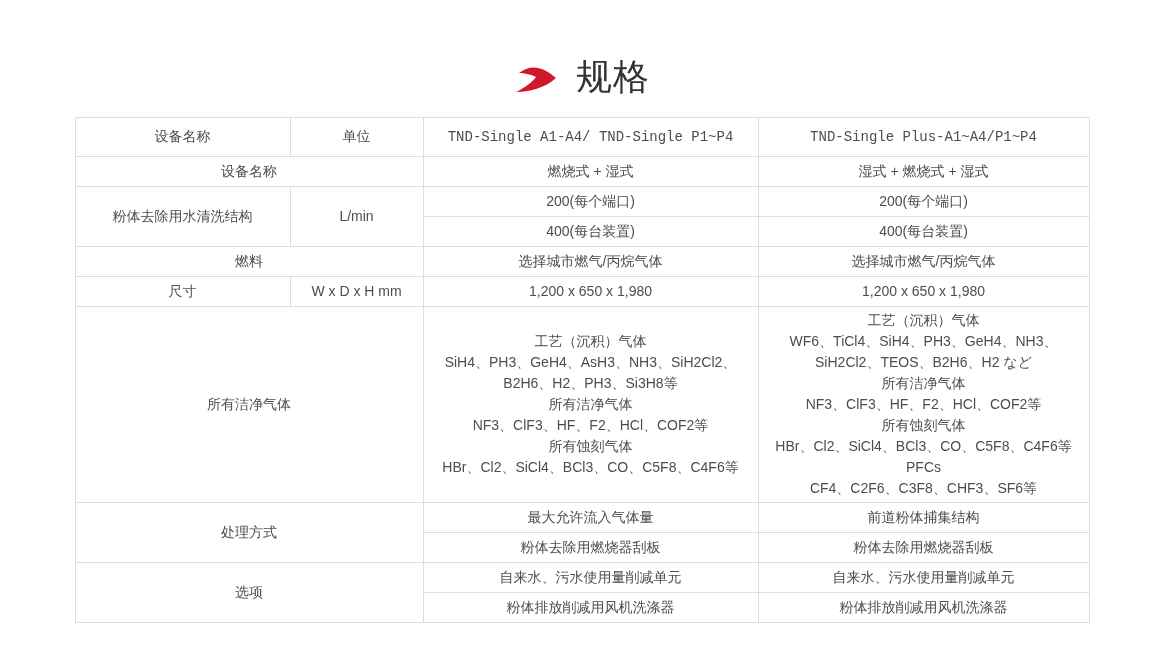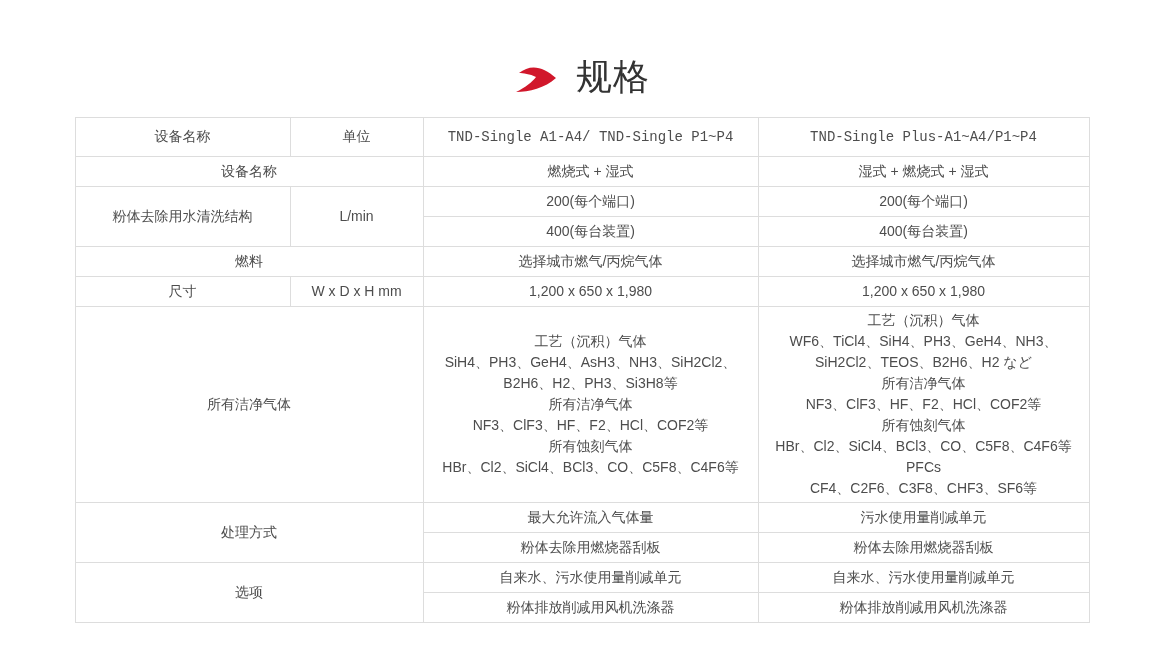--- a/index.html
+++ b/index.html
@@ -120,21 +120,21 @@
           <div class="gas-line">所有蚀刻气体</div>
           <div class="gas-line">HBr、Cl2、SiCl4、BCl3、CO、C5F8、C4F6等</div>
           <div class="gas-line">PFCs</div>
           <div class="gas-line">CF4、C2F6、C3F8、CHF3、SF6等</div>
         </td>
       </tr>
 
       <tr class="r-std">
         <td colspan="2" rowspan="2">处理方式</td>
         <td>最大允许流入气体量</td>
-        <td>污水使用量削减单元</td>
+        <td>前道粉体捕集结构</td>
       </tr>
       <tr class="r-std">
         <td>粉体去除用燃烧器刮板</td>
         <td>粉体去除用燃烧器刮板</td>
       </tr>
 
       <tr class="r-std">
         <td colspan="2" rowspan="2">选项</td>
         <td>自来水、污水使用量削减单元</td>
         <td>自来水、污水使用量削减单元</td>

